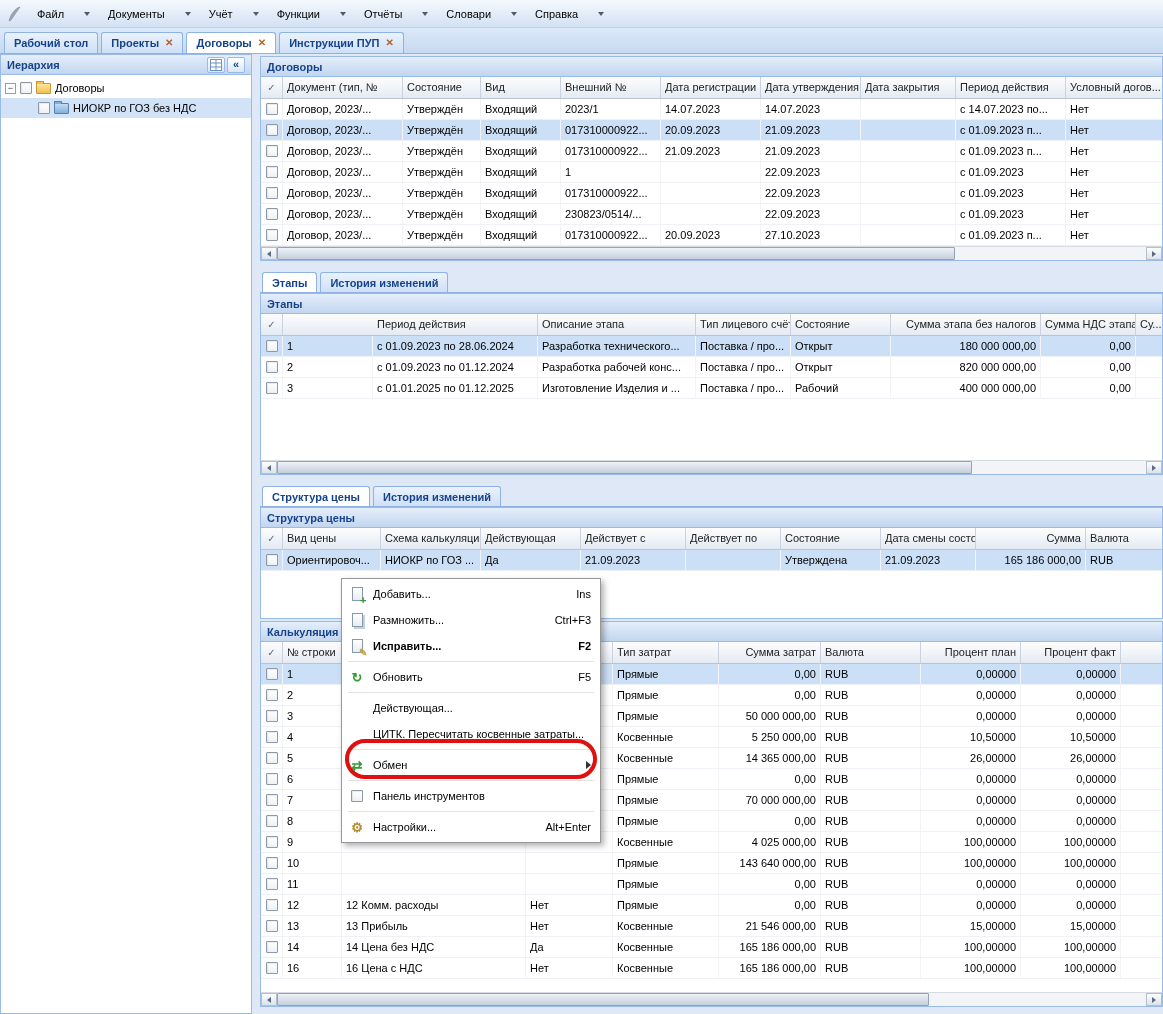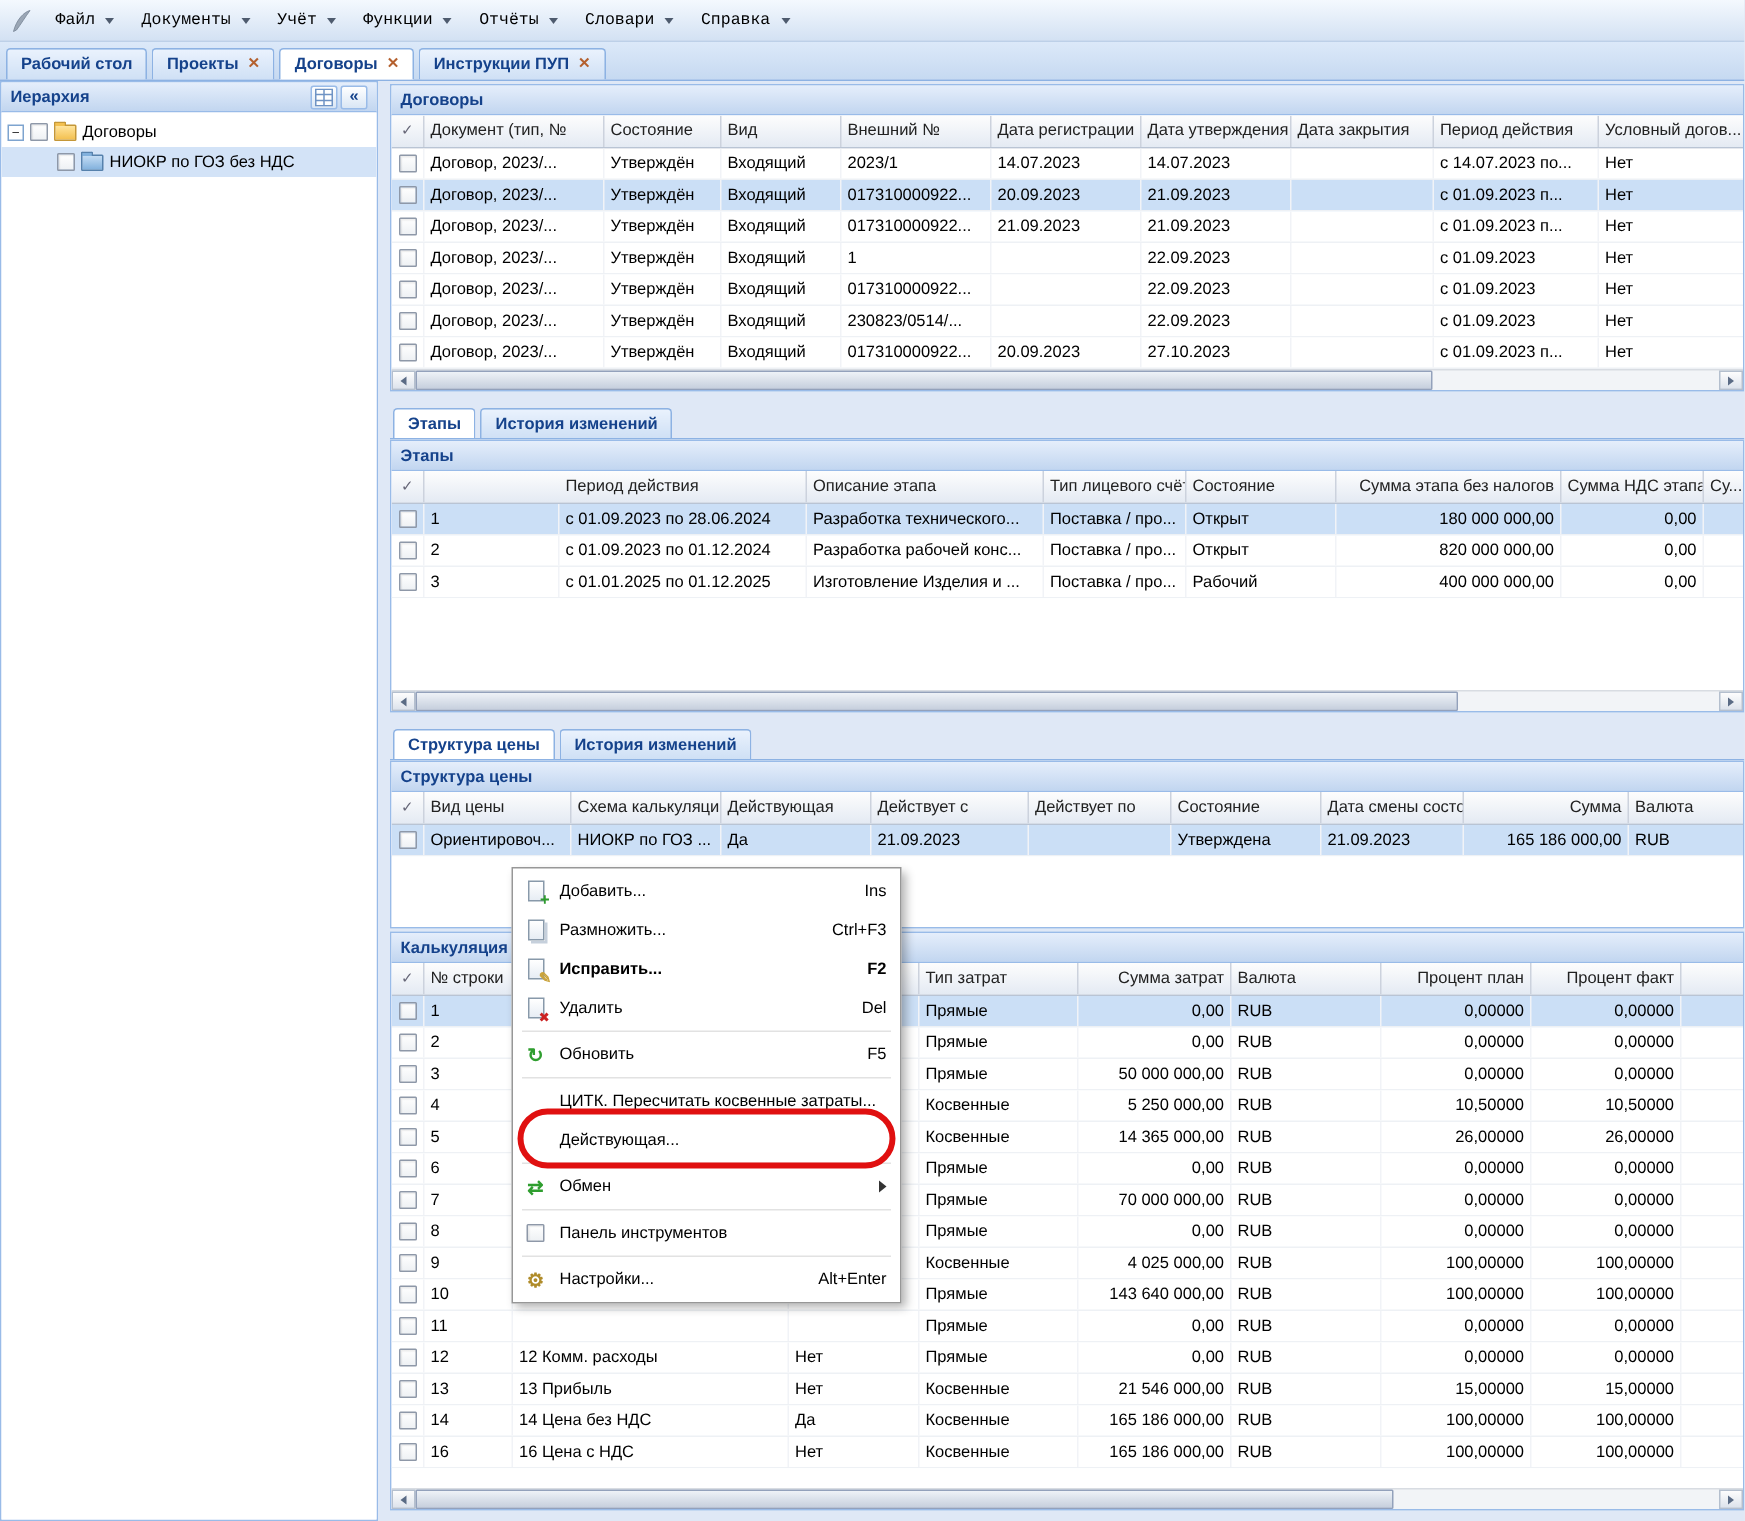--- a/index.html
+++ b/index.html
@@ -5,21 +5,21 @@
   * { margin:0; padding:0; box-sizing:border-box; }
   body { background:#eee; font-family:"Liberation Sans", sans-serif; }
   .app { position:relative; width:1163px; height:1014px; background:#dfe8f6;
          font-size:11px; color:#000; overflow:hidden; }
 
   
   .menubar { height:28px; display:flex; align-items:center; padding:0 4px;
              background:linear-gradient(#f4f9fe,#d3e1f3); border-bottom:1px solid #bdd0e8; }
   .applogo { width:20px; height:20px; display:flex; align-items:center; justify-content:center; margin-right:4px; }
   .mb-items { display:flex; }
-  .mitem { display:flex; align-items:center; gap:7px; padding:4px 9px; cursor:default;font-family:Liberation Mono, monospace; }
+  .mitem { display:flex; align-items:center; gap:20px; padding:4px 9px; cursor:default; }
   .caret { width:0; height:0; border-left:3px solid transparent; border-right:3px solid transparent; border-top:4px solid #4e5b6e; }
 
   
   .tabbar { height:26px; background:linear-gradient(#dce9f9,#c6d9f1); border-bottom:1px solid #8db2e3;
             display:flex; align-items:flex-end; padding:0 4px; }
   .tab { height:21px; display:flex; align-items:center; gap:6px; padding:0 9px; margin-right:3px;
          border:1px solid #8db2e3; border-bottom:none; border-radius:3px 3px 0 0;
          background:linear-gradient(#eaf2fd,#cfe0f5); color:#15428b; font-weight:bold; cursor:default; }
   .tab.active { background:#fff; }
   .tab .close { color:#b4602e; font-size:10px; font-weight:bold; line-height:10px; cursor:pointer; }
@@ -739,43 +739,36 @@
         <span class="lbl">Размножить...</span>
         <span class="sc">Ctrl+F3</span>
       </div>
       <div class="mi bold">
         <span class="ico">
           <span class="pg pencil"></span>
         </span>
         <span class="lbl">Исправить...</span>
         <span class="sc">F2</span>
       </div>
-      <div class="mi">
-        <span class="ico">
-          <span class="pg del"></span>
-        </span>
-        <span class="lbl">Удалить</span>
-        <span class="sc">Del</span>
-      </div>
       <div class="msep"></div>
       <div class="mi">
         <span class="ico">
           <span class="uic green">↻</span>
         </span>
         <span class="lbl">Обновить</span>
         <span class="sc">F5</span>
       </div>
       <div class="msep"></div>
       <div class="mi">
         <span class="ico"></span>
-        <span class="lbl">ЦИТК. Пересчитать косвенные затраты...</span>
+        <span class="lbl">Действующая...</span>
       </div>
       <div class="mi">
         <span class="ico"></span>
-        <span class="lbl">Действующая...</span>
+        <span class="lbl">ЦИТК. Пересчитать косвенные затраты...</span>
       </div>
       <div class="msep"></div>
       <div class="mi">
         <span class="ico">
           <span class="uic green">⇄</span>
         </span>
         <span class="lbl">Обмен</span>
         <span class="subarrow"></span>
       </div>
       <div class="msep"></div>

